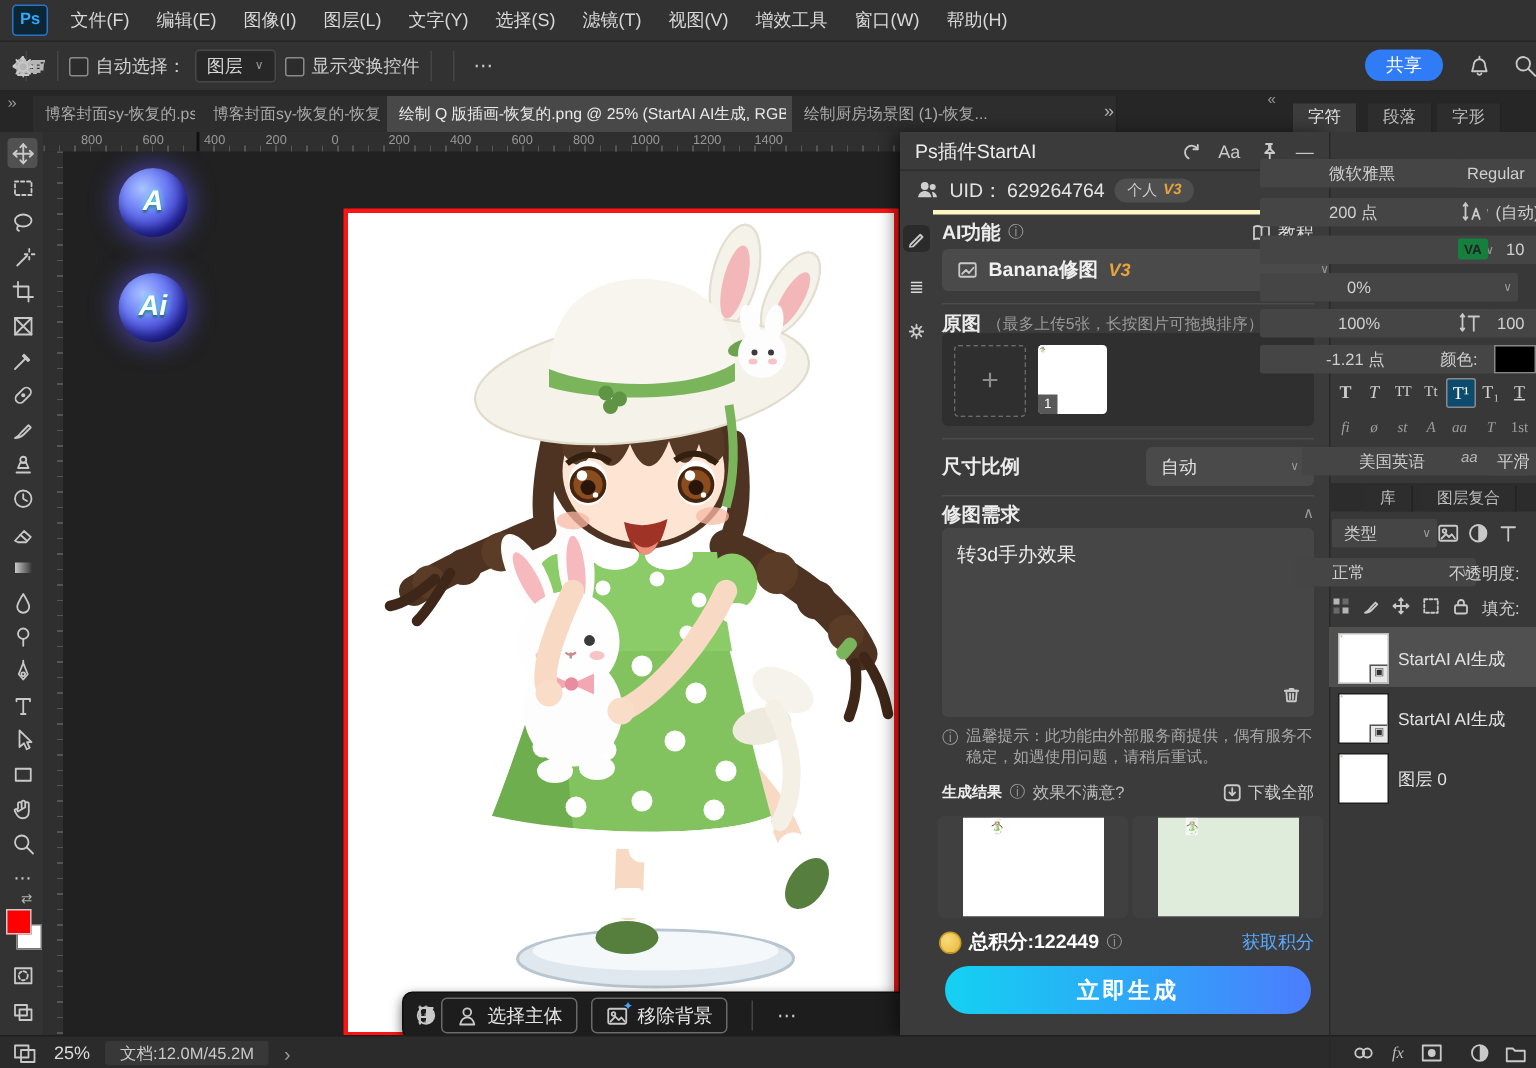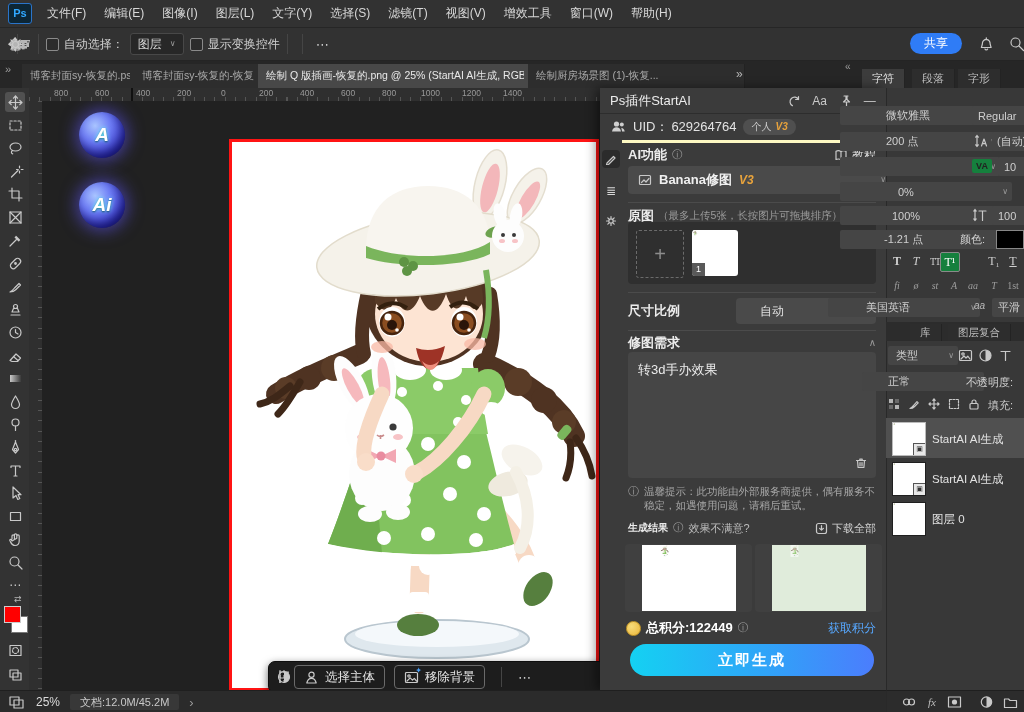--- a/index.html
+++ b/index.html
@@ -672,21 +672,21 @@
             </g>
           </svg>
       <span class="abs" style="left:0;bottom:0;width:13px;height:13px;background:rgba(0,0,0,.65);color:#fff;font-size:9px;text-align:center;line-height:13px">1</span>
     </span>
   </div>
 
   <div class="sa-div" style="top:204px"></div>
 
   <div class="abs flex" style="left:28px;top:210px;width:248px;height:26px">
     <span class="sa-label">尺寸比例</span>
-    <span class="sa-box" style="margin-left:auto;width:92px;height:26px;padding:0 24px;font-size:12px;color:#e0e0e0">
+    <span class="sa-box" style="margin-left:auto;width:92px;height:26px;padding:0 10px;font-size:12px;color:#e0e0e0">
       <span>自动</span>
       <span class="chev" style="margin-left:auto">∨</span>
     </span>
   </div>
 
   <div class="sa-div" style="top:242px"></div>
 
   <div class="abs flex" style="left:28px;top:246px;width:248px;height:18px">
     <span class="sa-label">修图需求</span>
     <span class="chev" style="margin-left:auto;font-size:10px">∧</span>
@@ -787,33 +787,33 @@
 <div class="fbox" style="left:840px;top:230px;width:114px;padding-left:44px">
   <span>-1.21 点</span>
 </div>
 <span class="abs" style="left:960px;top:232px;font-size:11px;color:#cfcfcf">颜色:</span>
 <span class="abs" style="left:996px;top:230px;width:26px;height:17px;background:#000;border:1px solid #888"></span>
 
 <span class="tcell" style="left:888px;font-weight:bold">T</span>
 <span class="tcell" style="left:907px;font-style:italic">T</span>
 <span class="tcell" style="left:926px;font-size:10px;letter-spacing:-1px">TT</span>
 <span class="tcell" style="left:945px;font-size:10px">Tt</span>
-<span class="tcell" style="left:940px;background:#15803d;border:1px solid #8a8a8a;border-radius:2px;color:#fff">T¹</span>
+<span class="tcell" style="left:964px;background:#0c4a6e;border:1px solid #8a8a8a;border-radius:2px;color:#fff">T¹</span>
 <span class="tcell" style="left:985px">T₁</span>
 <span class="tcell" style="left:1004px;text-decoration:underline">T</span>
 
 <span class="ocell" style="left:888px">fi</span>
 <span class="ocell" style="left:907px">ø</span>
 <span class="ocell" style="left:926px">st</span>
 <span class="ocell" style="left:945px">A</span>
 <span class="ocell" style="left:964px">aa</span>
 <span class="ocell" style="left:985px">T</span>
 <span class="ocell" style="left:1004px;font-style:normal">1st</span>
 
-<div class="fbox" style="left:828px;top:298px;width:114px;padding-left:38px">
+<div class="fbox" style="left:868px;top:298px;width:114px;padding-left:38px">
   <span>美国英语</span>
   <span class="chev">∨</span>
 </div>
 <span class="abs" style="left:974px;top:300px;font-size:10px;color:#bbb;font-style:italic">aa</span>
 <div class="fbox" style="left:992px;top:298px;width:40px;padding-left:6px">
   <span>平滑</span>
 </div>
 
 <div class="abs" style="left:886px;top:322px;width:138px;height:19px;background:#2c2c2c">
   <span class="ptab" style="left:24px;top:2px;height:17px;line-height:17px;font-size:10.5px">库</span>

